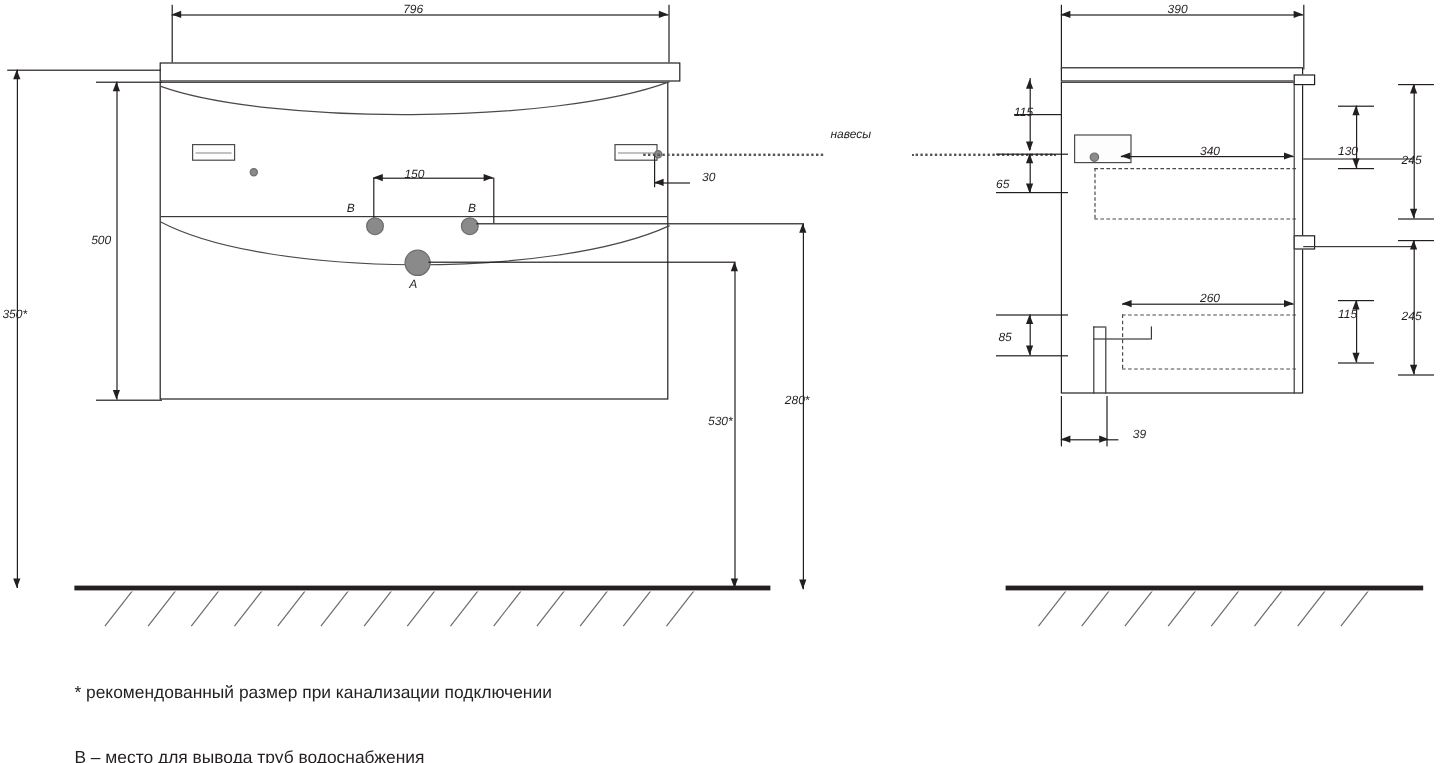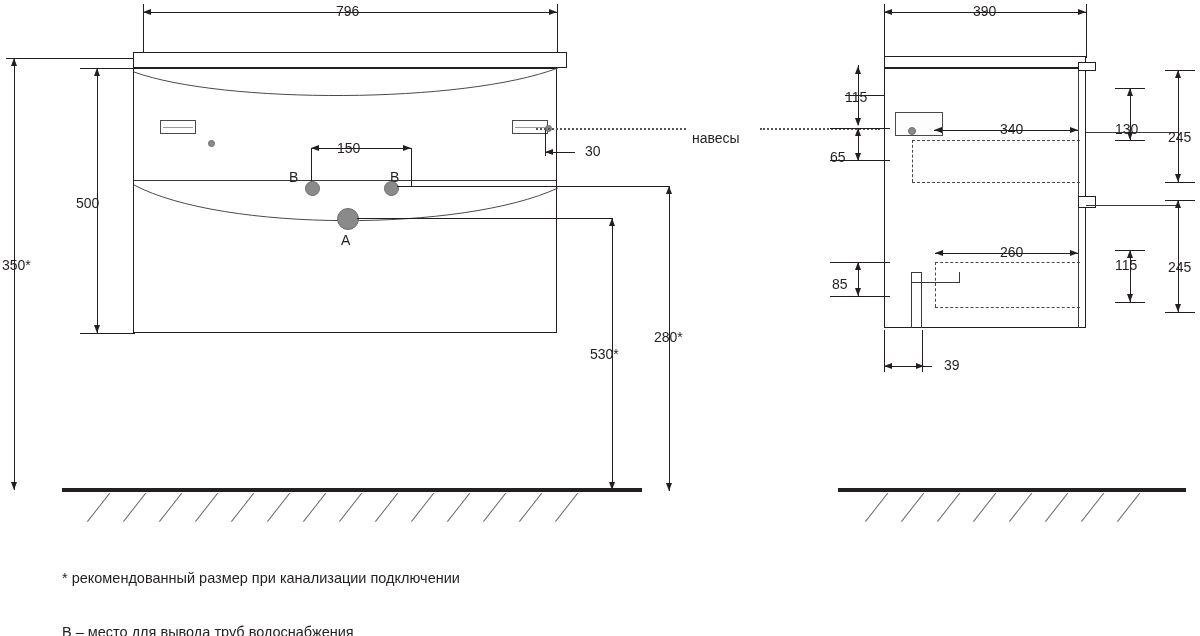--- a/index.html
+++ b/index.html
@@ -35,24 +35,25 @@
     width: 0;
     border-left: 1px dashed #4a4a4a;
   }
   .dot-h {
     position: absolute;
     height: 0;
     border-top: 2px dotted #555;
   }
   .lbl {
     position: absolute;
-    font-size: 14px;
+    font-size: 10px;
     color: #231f20;
     white-space: nowrap;
     line-height: 1;
+    font-style: italic;
   }
   .tick {
     position: absolute;
     width: 1px;
     background: #231f20;
   }
   .arrow {
     position: absolute;
     width: 0; height: 0;
   }
@@ -151,21 +152,21 @@
   </svg>
 
   <div class="handle" style="left:160px; top:120px; width:36px; height:14px;"></div>
   <div class="ln h grey" style="left:163px; top:127px; width:30px;"></div>
   <div class="handle" style="left:512px; top:120px; width:36px; height:14px;"></div>
   <div class="ln h grey" style="left:515px; top:127px; width:30px;"></div>
   <div class="pipe" style="left:545px; top:125px; width:5px; height:5px;"></div>
   <div class="pipe" style="left:208px; top:140px; width:5px; height:5px;"></div>
 
   <div class="dot-h" style="left:536px; top:128px; width:150px;"></div>
-  <div class="lbl" style="left:692px; top:131px;">навесы</div>
+  <div class="lbl" style="left:692px; top:108px;">навесы</div>
   <div class="dot-h" style="left:760px; top:128px; width:120px;"></div>
 
   <div class="ln h" style="left:311px; top:148px; width:100px;"></div>
   <div class="arrow ar-left" style="left:311px; top:144.5px;"></div>
   <div class="arrow ar-right" style="left:403px; top:144.5px;"></div>
   <div class="lbl" style="left:337px; top:141px;">150</div>
   <div class="tick" style="left:311px; top:148px; height:38px;"></div>
   <div class="tick" style="left:411px; top:148px; height:38px;"></div>
 
   <div class="ln h" style="left:545px; top:152px; width:30px;"></div>

